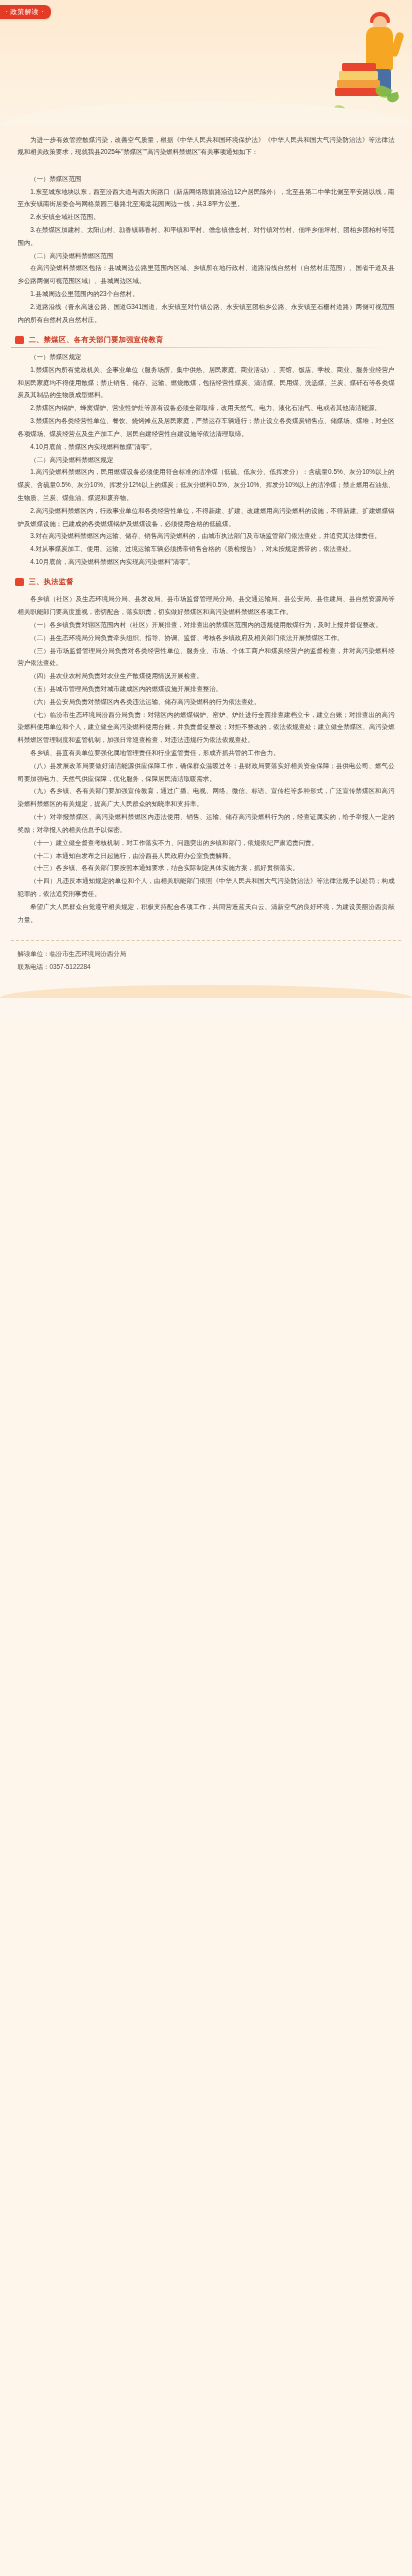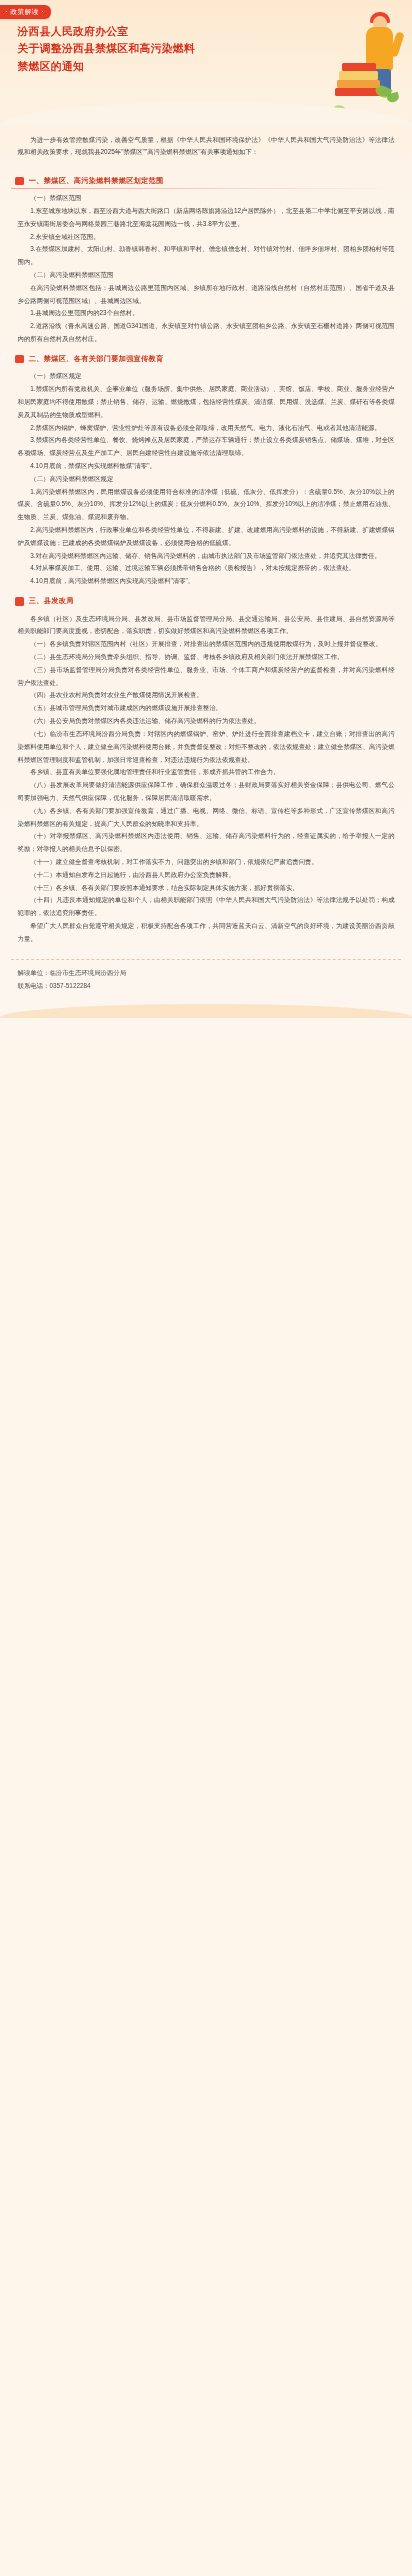--- a/index.html
+++ b/index.html
@@ -235,32 +235,26 @@
         <div class="book b1"></div>
         <div class="book b2"></div>
         <div class="book b3"></div>
         <div class="book b4"></div>
       </div>
       <div class="leaf l1"></div>
       <div class="leaf l2"></div>
       <div class="leaf l3"></div>
     </div>
 
-    <div class="header-title">
-      <span>汾西县人民政府办公室</span>
-      <span class="line2">关于调整汾西县禁煤区和高污染燃料</span>
-      <span class="line2">禁燃区的通知</span>
-    </div>
     <div class="cloudstrip"></div>
   </div>
 
   <div class="content">
     <p class="intro">为进一步有效管控散煤污染，改善空气质量，根据《中华人民共和国环境保护法》《中华人民共和国大气污染防治法》等法律法规和相关政策要求，现就我县2025年"禁煤区""高污染燃料禁燃区"有关事项通知如下：</p>
 
-    <div class="section-head">一、禁煤区、高污染燃料禁燃区划定范围</div>
     <p class="para">（一）禁煤区范围</p>
     <p class="para">1.东至城东地块以东，西至汾西大道与西大街路口（新店网络陈旗路沿边12户居民除外），北至县第二中学北侧至平安路以线，南至永安镇南街居委会与网格菜园三巷路北至海棠花园周边一线，共3.8平方公里。</p>
     <p class="para">2.永安镇全域社区范围。</p>
     <p class="para">3.在禁煤区加建村、太阳山村、勍香镇韩香村、和平镇和平村、僧念镇僧念村、对竹镇对竹村、佃坪乡佃坪村、团柏乡团柏村等范围内。</p>
     <p class="para">（二）高污染燃料禁燃区范围</p>
     <p class="para">在高污染燃料禁燃区包括：县城周边公路里范围内区域、乡镇所在地行政村、道路沿线自然村（自然村庄范围）、国省干道及县乡公路两侧可视范围区域）、县城周边区域。</p>
     <p class="para">1.县城周边公里范围内的23个自然村。</p>
     <p class="para">2.道路沿线（晋永高速公路、国道G341国道、永安镇至对竹镇公路、永安镇至团柏乡公路、永安镇至石栅村道路）两侧可视范围内的所有自然村及自然村庄。</p>
 
     <div class="section-head">二、禁煤区、各有关部门要加强宣传教育</div>
@@ -269,21 +263,21 @@
     <p class="para">2.禁煤区内锅炉、蜂窝煤炉、营业性炉灶等原有设备必须全部取缔，改用天然气、电力、液化石油气、电或者其他清洁能源。</p>
     <p class="para">3.禁煤区内各类经营性单位、餐饮、烧烤摊点及居民家庭，严禁运存车辆通行；禁止设立各类煤炭销售点、储煤场、煤堆，对全区各项煤场、煤炭经营点及生产加工户、居民自建经营性自建设施等依法清理取缔。</p>
     <p class="para">4.10月底前，禁煤区内实现燃料散煤"清零"。</p>
     <p class="para">（二）高污染燃料禁燃区规定</p>
     <p class="para">1.高污染燃料禁燃区内，民用燃煤设备必须使用符合标准的洁净煤（低硫、低灰分、低挥发分）：含硫量0.5%、灰分10%以上的煤炭、含硫量0.5%、灰分10%、挥发分12%以上的煤炭；低灰分燃料0.5%、灰分10%、挥发分10%以上的洁净煤；禁止燃用石油焦、生物质、兰炭、煤焦油、煤泥和废弃物。</p>
     <p class="para">2.高污染燃料禁燃区内，行政事业单位和各类经营性单位，不得新建、扩建、改建燃用高污染燃料的设施，不得新建、扩建燃煤锅炉及燃煤设施；已建成的各类燃煤锅炉及燃煤设备，必须使用合格的低硫煤。</p>
     <p class="para">3.对在高污染燃料禁燃区内运输、储存、销售高污染燃料的，由城市执法部门及市场监管部门依法查处，并追究其法律责任。</p>
     <p class="para">4.对从事煤炭加工、使用、运输、过境运输车辆必须携带销售合格的《质检报告》，对未按规定携带的，依法查处。</p>
     <p class="para">4.10月底前，高污染燃料禁燃区内实现高污染燃料"清零"。</p>
 
-    <div class="section-head">三、县发改局</div>
+    <div class="section-head">三、执法监督</div>
     <p class="para">各乡镇（社区）及生态环境局分局、县发改局、县市场监督管理局分局、县交通运输局、县公安局、县住建局、县自然资源局等相关职能部门要高度重视，密切配合，落实职责，切实做好禁煤区和高污染燃料禁燃区各项工作。</p>
     <p class="para">（一）各乡镇负责对辖区范围内村（社区）开展排查，对排查出的禁煤区范围内的违规使用散煤行为，及时上报并督促整改。</p>
     <p class="para">（二）县生态环境局分局负责牵头组织、指导、协调、监督、考核各乡镇政府及相关部门依法开展禁煤区工作。</p>
     <p class="para">（三）县市场监督管理局分局负责对各类经营性单位、服务业、市场、个体工商户和煤炭经营户的监督检查，并对高污染燃料经营户依法查处。</p>
     <p class="para">（四）县农业农村局负责对农业生产散煤使用情况开展检查。</p>
     <p class="para">（五）县城市管理局负责对城市建成区内的燃煤设施开展排查整治。</p>
     <p class="para">（六）县公安局负责对禁煤区内各类违法运输、储存高污染燃料的行为依法查处。</p>
     <p class="para">（七）临汾市生态环境局汾西分局负责：对辖区内的燃煤锅炉、窑炉、炉灶进行全面排查建档立卡，建立台账；对排查出的高污染燃料使用单位和个人，建立健全高污染燃料使用台账，并负责督促整改；对拒不整改的，依法依规查处；建立健全禁煤区、高污染燃料禁燃区管理制度和监管机制，加强日常巡查检查，对违法违规行为依法依规查处。</p>
     <p class="para">各乡镇、县直有关单位要强化属地管理责任和行业监管责任，形成齐抓共管的工作合力。</p>
     <p class="para">（八）县发展改革局要做好清洁能源供应保障工作，确保群众温暖过冬；县财政局要落实好相关资金保障；县供电公司、燃气公司要加强电力、天然气供应保障，优化服务，保障居民清洁取暖需求。</p>

